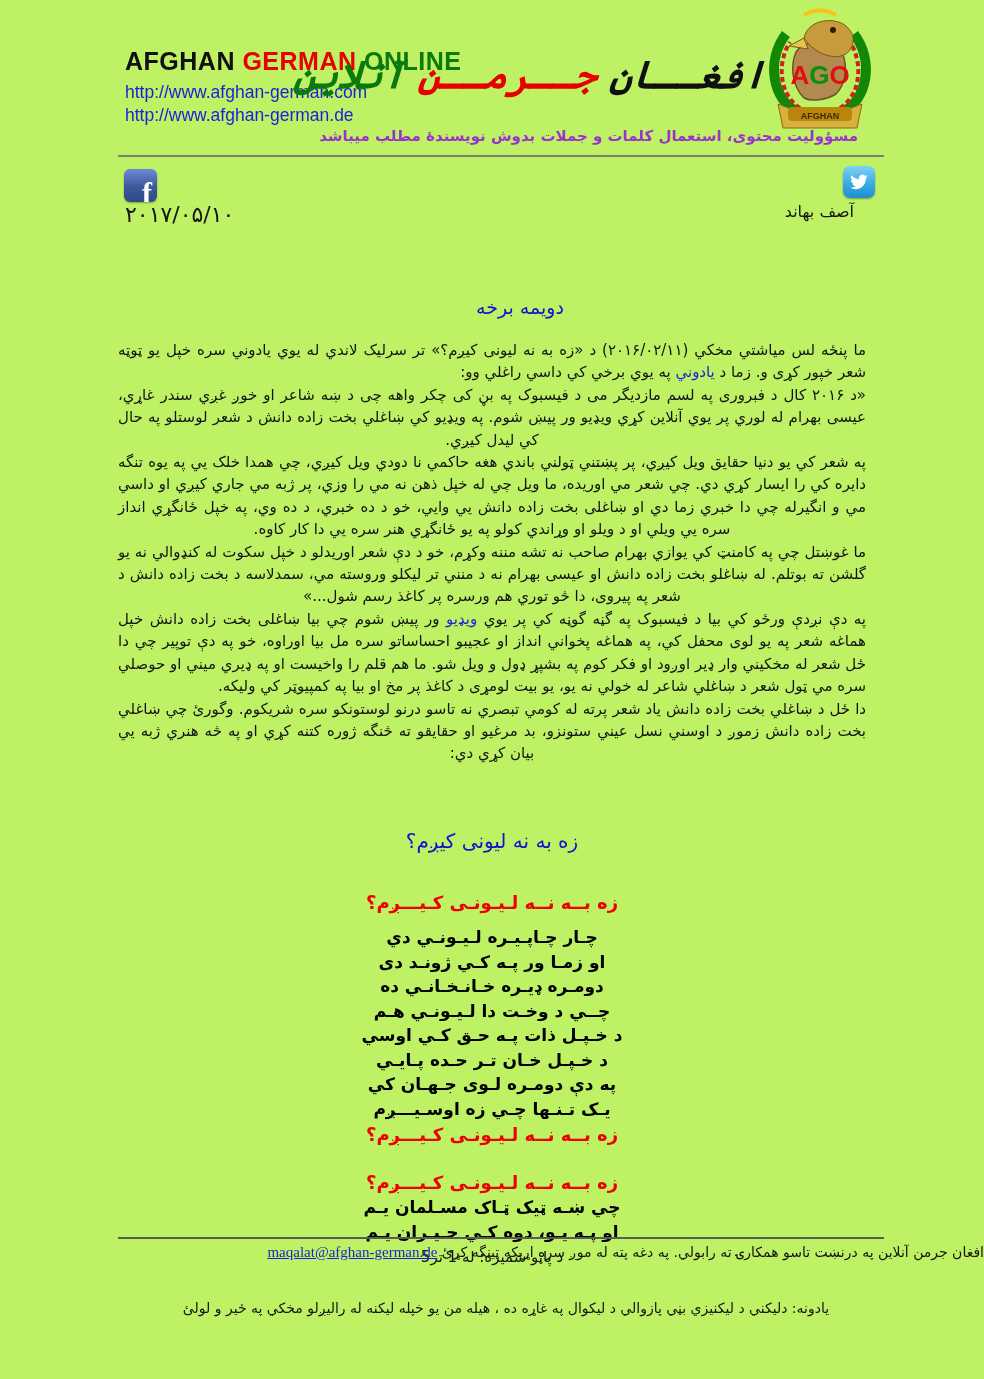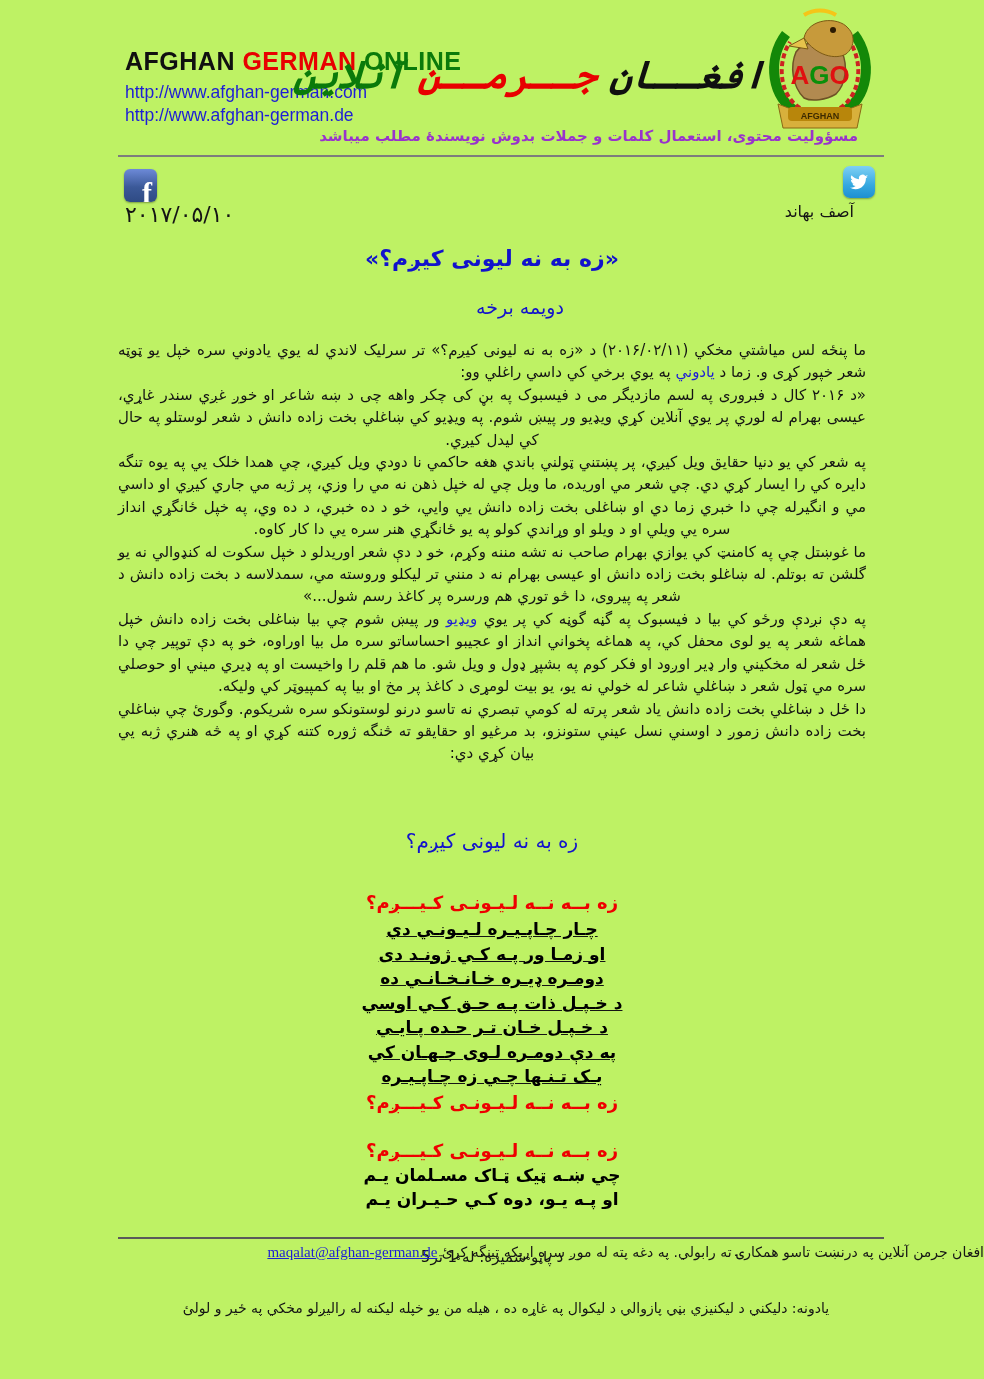--- a/index.html
+++ b/index.html
@@ -55,21 +55,21 @@
         font-size:15px;line-height:22.4px;text-align:justify;color:#131313;}
   .body p{text-align:justify;text-align-last:center;}
   .body p.last-right{text-align-last:right;}
   .inline-link{color:var(--link_blue);text-decoration:none;cursor:pointer;}
 
   
   .poem{position:absolute;left:0;top:828px;width:100%;text-align:center;direction:rtl;}
   .poem-heading{color:var(--title_blue);font-size:20px;line-height:26px;margin-bottom:36px;}
   .poem-refrain{color:var(--poem_red);font-size:18px;line-height:25px;font-weight:bold;}
   .poem-line{color:#000;font-size:17px;font-weight:bold;line-height:24.5px;}
-  .stanza1{margin-top:2px;text-decoration:underline;}
+  .stanza1{margin-top:10px;}
   .refrain-mid{margin-top:1px;}
   .refrain-2{margin-top:23px;}
 
   
   .footer-page{position:absolute;left:0;top:1248px;width:100%;text-align:center;direction:rtl;font-size:15px;}
   .footer-contact{position:absolute;left:0;top:1244px;width:100%;text-align:right;direction:rtl;font-size:14px;}
   .footer-contact a{color:var(--link_blue);text-decoration:underline;font-family:"Liberation Serif",serif;font-size:15px;}
   .footer-note{position:absolute;left:0;top:1300px;width:100%;text-align:center;direction:rtl;font-size:14px;padding-left:28px;}
 </style>
 </head>
@@ -117,43 +117,43 @@
       <span>f</span>
     </div>
   <div class="tw-icon">
     <svg width="22" height="22" viewBox="0 0 24 24">
       <path fill="#ffffff" d="M22 5.9c-.7.3-1.5.6-2.3.7.8-.5 1.4-1.3 1.7-2.2-.8.5-1.6.8-2.5 1a4 4 0 0 0-6.9 3.6A11.3 11.3 0 0 1 3.8 4.7a4 4 0 0 0 1.2 5.3c-.6 0-1.2-.2-1.8-.5v.1a4 4 0 0 0 3.2 3.9 4 4 0 0 1-1.8.1 4 4 0 0 0 3.7 2.8A8 8 0 0 1 2 18.1a11.3 11.3 0 0 0 6.1 1.8c7.4 0 11.4-6.1 11.4-11.4v-.5c.8-.6 1.5-1.3 2-2.1z"></path>
     </svg>
   </div>
   <div class="date">۲۰۱۷/۰۵/۱۰</div>
   <div class="author">آصف بهاند</div>
 
-  <div class="title-main">«زه به نه لیونی کیږم؟»</div>
   <div class="title-part">دویمه برخه</div>
 
   <div class="body">
     <p class="last-right"><span>ما پنځه لس میاشتي مخکي (۲۰۱۶/۰۲/۱۱) د «زه به نه لیونی کیږم؟» تر سرلیک لاندي له یوي یادوني سره خپل یو ټوټه شعر خپور کړی و. زما د </span><a class="inline-link">یادوني</a><span> په یوي برخي کي داسي راغلي وو:</span></p>
     <p>«د ۲۰۱۶ کال د فبروری په لسم مازدیگر می د فیسبوک په بڼ کی چکر واهه چی د ښه شاعر او خوږ غږي سندر غاړي، عیسی بهرام له لوري پر یوي آنلاین کړي ویډیو ور پیښ شوم. په ویډیو کي ښاغلي بخت زاده دانش د شعر لوستلو په حال کي لیدل کیږي.</p>
     <p>په شعر کي یو دنیا حقایق ویل کیږي، پر پښتني ټولني باندي هغه حاکمي نا دودي ویل کیږي، چي همدا خلک یي په یوه تنگه دایره کي را ایسار کړي دي. چي شعر مي اوریده، ما ویل چي له خپل ذهن نه مي را وزي، پر ژبه مي جاري کیږي او داسي مي و انگیرله چي دا خبري زما دي او ښاغلی بخت زاده دانش یي وایي، خو د ده خبري، د ده وي، په خپل ځانگړي انداز سره یي ویلي او د ویلو او وړاندي کولو په یو ځانگړي هنر سره یي دا کار کاوه.</p>
     <p>ما غوښتل چي په کامنټ کي یوازي بهرام صاحب نه تشه مننه وکړم، خو د دې شعر اوریدلو د خپل سکوت له کنډوالي نه یو گلشن ته بوتلم. له ښاغلو بخت زاده دانش او عیسی بهرام نه د منني تر لیکلو وروسته مي، سمدلاسه د بخت زاده دانش د شعر په پیروی، دا څو توري هم ورسره پر کاغذ رسم شول...»</p>
     <p class="last-right"><span>په دې نږدې ورځو کي بیا د فیسبوک په گڼه گوڼه کي پر یوي </span><a class="inline-link">ویډیو</a><span> ور پیښ شوم چي بیا ښاغلی بخت زاده دانش خپل هماغه شعر په یو لوی محفل کي، په هماغه پخواني انداز او عجیبو احساساتو سره مل بیا اوراوه، خو په دې توپیر چي دا ځل شعر له مخکیني وار ډیر اوږود او فکر کوم په بشپړ ډول و ویل شو. ما هم قلم را واخیست او په ډیري میني او حوصلي سره مي ټول شعر د ښاغلي شاعر له خولي نه یو، یو بیت لومړی د کاغذ پر مخ او بیا په کمپیوټر کي ولیکه.</span></p>
     <p>دا ځل د ښاغلي بخت زاده دانش یاد شعر پرته له کومي تبصري نه تاسو درنو لوستونکو سره شریکوم. وگورئ چي ښاغلي بخت زاده دانش زموږ د اوسني نسل عیني ستونزو، بد مرغیو او حقایقو ته څنگه ژوره کتنه کړي او په څه هنري ژبه یي بیان کړي دي:</p>
   </div>
 
   <div class="poem">
     <div class="poem-heading">زه به نه لیونی کیږم؟</div>
     <div class="poem-refrain">زه بــه نــه لـیـونـی کـیـــږم؟</div>
     <div class="stanza1">
       <div class="poem-line">چـار چـاپـیـره لـیـونـي دي</div>
       <div class="poem-line">او زمـا ور پـه کـي ژونـد دی</div>
       <div class="poem-line">دومـره ډیـره خـانـخـانـي ده</div>
+      <div class="poem-line">چــي د وخـت دا لـیـونـي هـم</div>
       <div class="poem-line">د خـپـل ذات پـه حـق کـي اوسي</div>
       <div class="poem-line">د خـپـل خـان تـر حـده پـایـي</div>
       <div class="poem-line">په دې دومـره لـوی جـهـان کي</div>
-      <div class="poem-line">یـک تـنـها چـي زه چـاپـیـره</div>
+      <div class="poem-line">یـک تـنـها چـي زه اوسـیـــږم</div>
     </div>
     <div class="poem-refrain refrain-mid">زه بــه نــه لـیـونـی کـیـــږم؟</div>
     <div class="poem-refrain refrain-2">زه بــه نــه لـیـونـی کـیـــږم؟</div>
     <div>
       <div class="poem-line">چي ښـه ټیک ټـاک مسـلمان یـم</div>
       <div class="poem-line">او پـه یـو، دوه کـي حـیـران یـم</div>
     </div>
   </div>
 
   <div class="rule bottom"></div>

